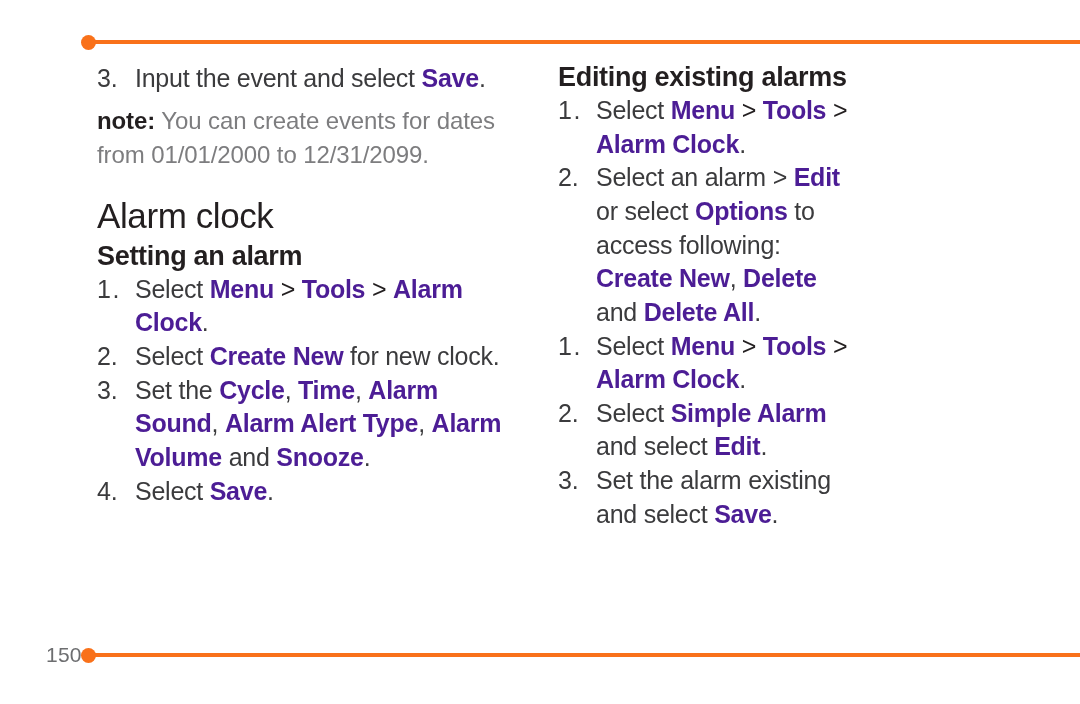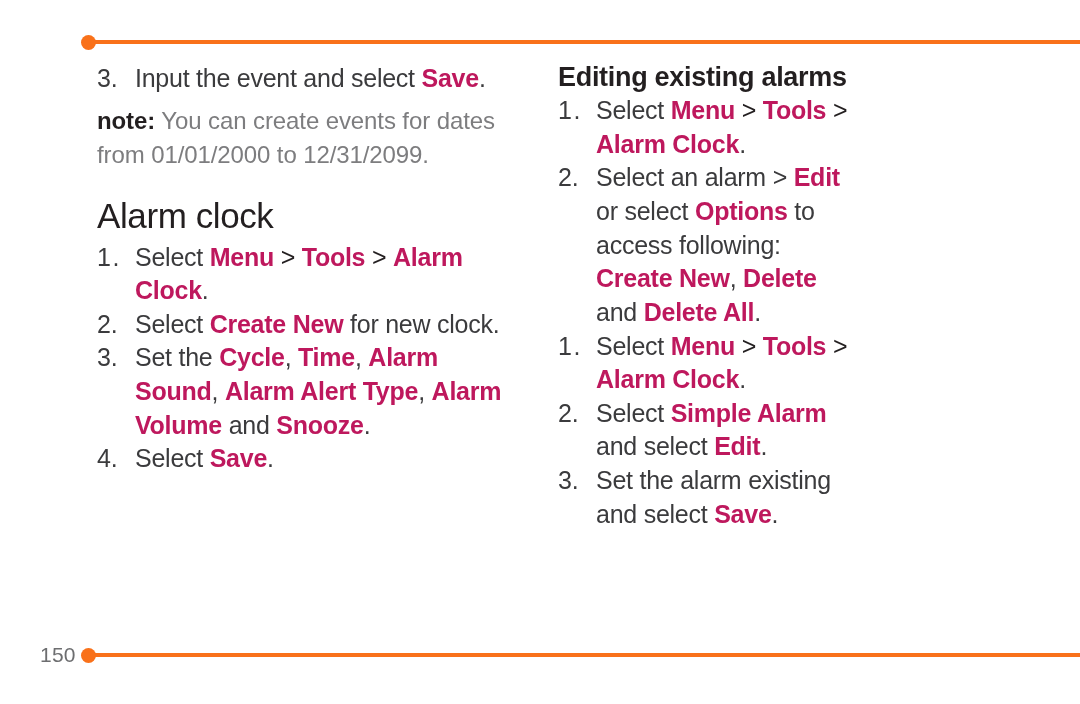--- a/index.html
+++ b/index.html
@@ -32,21 +32,21 @@
     height: 15px;
     border-radius: 50%;
     background: #f9711a;
     left: 81px;
   }
   .dot-top { top: 35px; }
   .dot-bot { top: 648px; }
 
   .page-number {
     position: absolute;
-    left: 40px;
+    left: 46px;
     top: 644px;
     font-size: 21px;
     color: #6d6e70;
     letter-spacing: 0.2px;
     line-height: 1;
   }
 
   
   .page-body {
     position: absolute;
@@ -112,21 +112,21 @@
     letter-spacing: -0.1px;
     color: #7d7d7f;
     margin: 8px 0 0 0;
   }
   .note b {
     color: #231f20;
     font-weight: 700;
   }
 
   .hl {
-    color: #be185d;
+    color: #4c1d95;
     font-weight: 700;
   }
   .sep { color: #231f20; font-weight: 400; }
   .plain { color: #3b3b3d; font-weight: 400; text-align: right; }
 </style>
 </head>
 <body>
 
 <div class="rule rule-top"></div>
 <div class="rule-dot dot-top"></div>
@@ -139,20 +139,21 @@
         <li><span class="num">3.</span><span class="plain">Input the event and select </span><span class="hl">Save</span><span class="plain">.</span></li>
       </ol>
 
     <p class="note">
       <b>note:</b><span> You can create events for dates from 01/01/2000 to 12/31/2099.</span>
     </p>
 
     <h1 class="title">Alarm clock</h1>
 
     <div>
+        <h2 class="subhead">Setting an alarm</h2>
         <ol class="steps">
           <li><span class="num wide">1.</span><span class="plain">Select </span><span class="hl">Menu</span><span class="sep"> &gt; </span><span class="hl">Tools</span><span class="sep"> &gt; </span><span class="hl">Alarm Clock</span><span class="plain">.</span></li>
           <li><span class="num">2.</span><span class="plain">Select </span><span class="hl">Create New</span><span class="plain"> for new clock.</span></li>
           <li><span class="num">3.</span><span class="plain">Set the </span><span class="hl">Cycle</span><span class="plain">, </span><span class="hl">Time</span><span class="plain">, </span><span class="hl">Alarm Sound</span><span class="plain">, </span><span class="hl">Alarm Alert Type</span><span class="plain">, </span><span class="hl">Alarm Volume</span><span class="plain"> and </span><span class="hl">Snooze</span><span class="plain">.</span></li>
           <li><span class="num">4.</span><span class="plain">Select </span><span class="hl">Save</span><span class="plain">.</span></li>
         </ol>
       </div>
   </div>
 
   <div class="col col-right">

